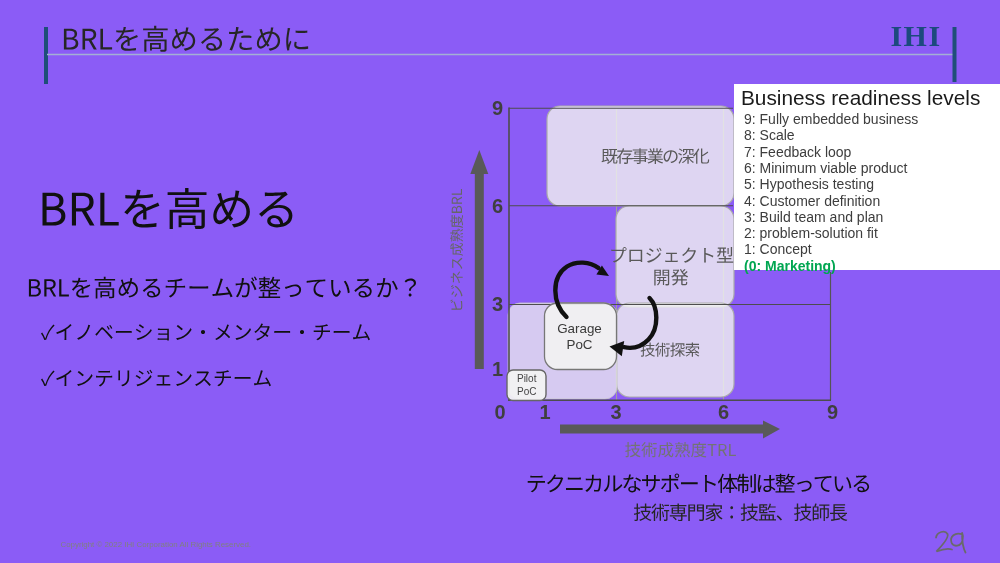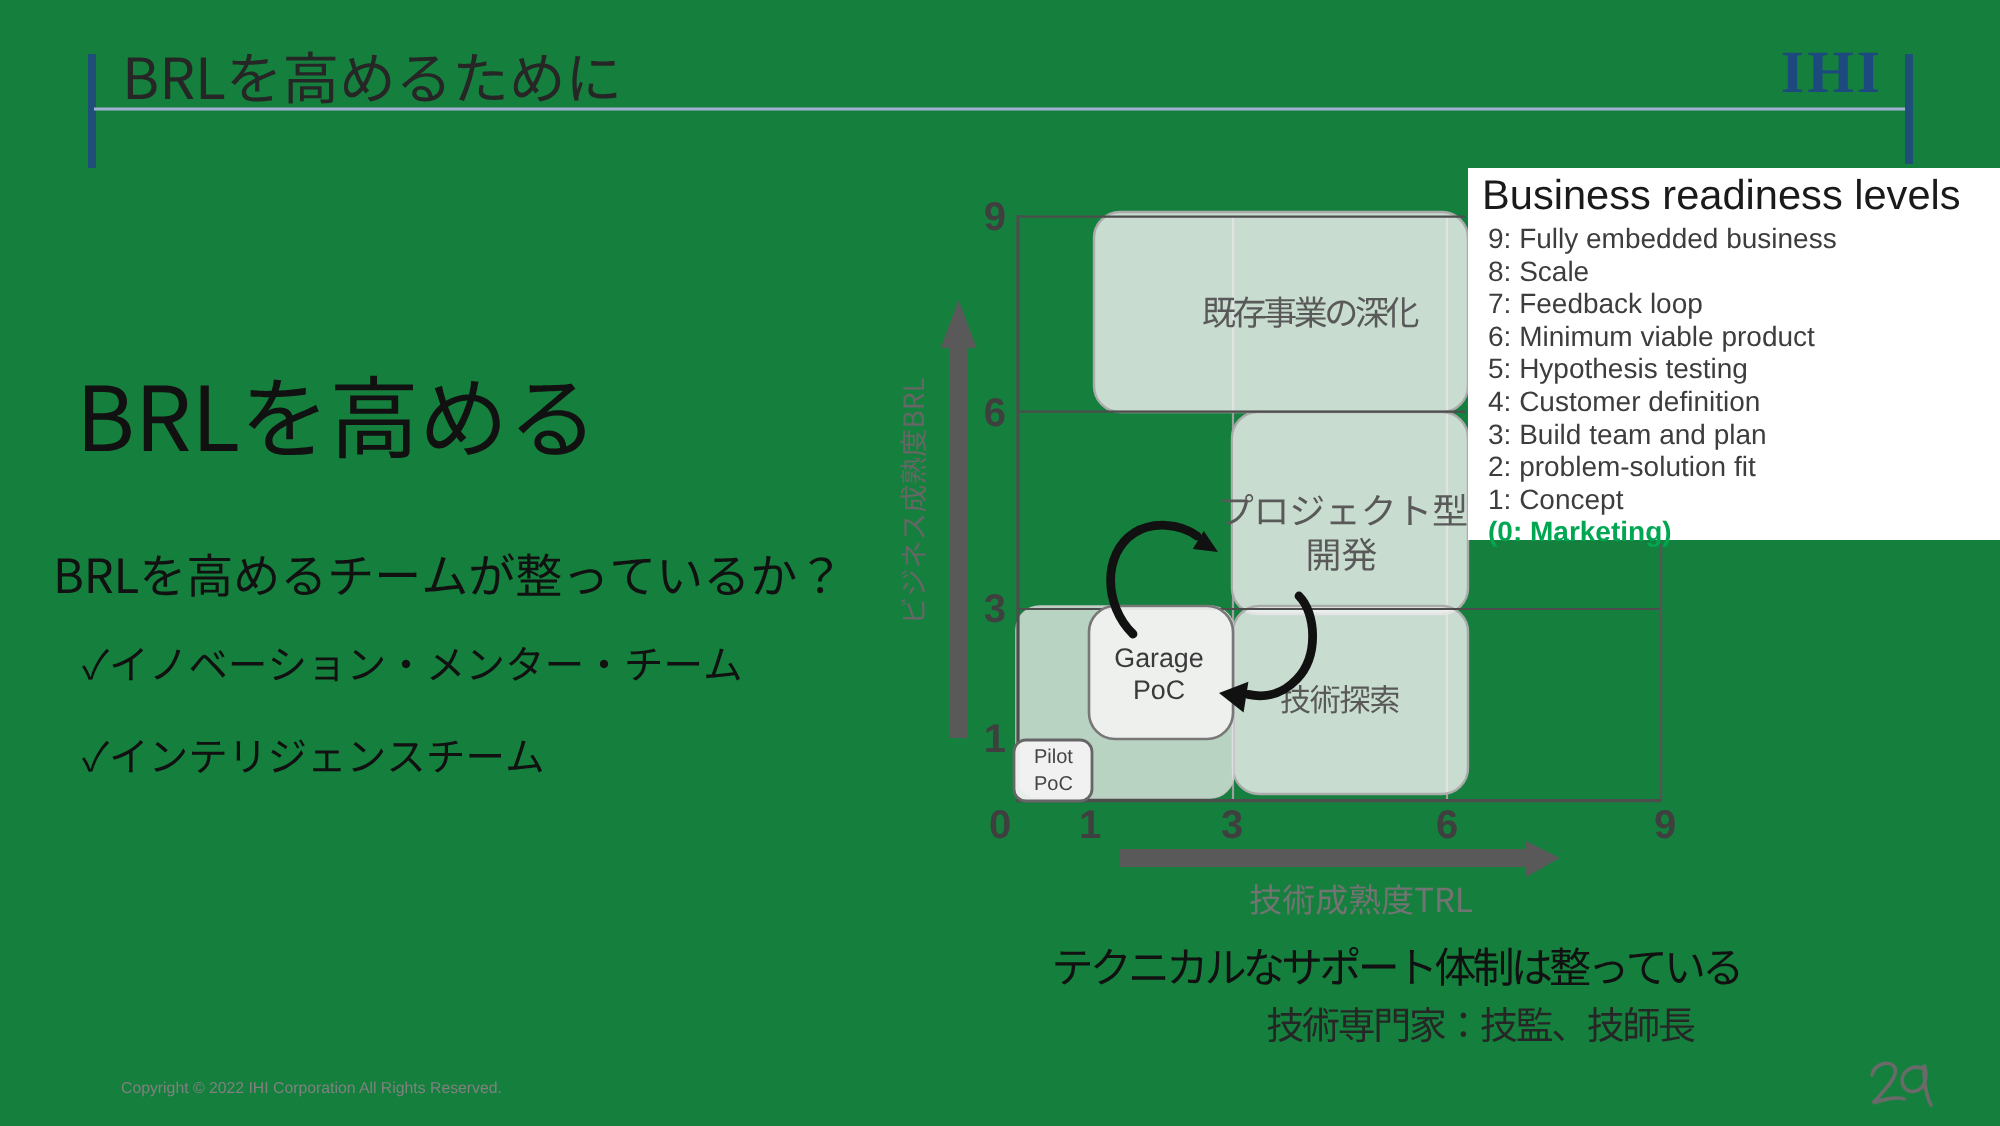--- a/index.html
+++ b/index.html
@@ -1,15 +1,15 @@
 <!DOCTYPE html>
 <html><head><meta charset="utf-8">
 <style>
 html,body{margin:0;padding:0;background:#fff;}
-#slide{position:relative;width:1000px;height:563px;background:#15803d;overflow:hidden;font-family:"Liberation Sans",sans-serif;}
+#slide{position:relative;width:1000px;height:563px;background:#8b5cf6;overflow:hidden;font-family:"Liberation Sans",sans-serif;}
 </style></head>
 <body>
 <div id="slide">
 <svg width="1000" height="563" viewBox="0 0 1000 563">
 
 <rect x="44" y="27" width="4" height="57" fill="#1f4e79"></rect>
 
 <path fill="#262626" d="M63.9 49.5H70.5C75.1 49.5 78.3 47.5 78.3 43.4C78.3 40.6 76.6 38.9 74.1 38.5V38.3C76.1 37.7 77.1 35.9 77.1 33.8C77.1 30.2 74.2 28.8 70 28.8H63.9ZM66.5 37.6V30.8H69.7C72.9 30.8 74.6 31.7 74.6 34.2C74.6 36.3 73.1 37.6 69.5 37.6ZM66.5 47.4V39.6H70.1C73.7 39.6 75.7 40.8 75.7 43.3C75.7 46.1 73.7 47.4 70.1 47.4Z M85.1 38.6V30.9H88.5C91.8 30.9 93.6 31.8 93.6 34.6C93.6 37.3 91.8 38.6 88.5 38.6ZM93.8 49.5H96.8L91.5 40.4C94.3 39.7 96.2 37.8 96.2 34.6C96.2 30.3 93.1 28.8 88.9 28.8H82.5V49.5H85.1V40.7H88.8Z M100.4 49.5H112.1V47.3H103V28.8H100.4Z M137.9 37 137 34.9C136.2 35.3 135.5 35.6 134.6 36C133.2 36.7 131.4 37.4 129.5 38.3C129.1 36.7 127.6 35.7 125.7 35.7C124.5 35.7 122.9 36.1 121.8 36.8C122.8 35.5 123.7 33.9 124.3 32.4C127.4 32.3 130.9 32.1 133.7 31.6L133.8 29.5C131.1 30 128 30.3 125.1 30.4C125.6 29.1 125.8 28 125.9 27.1L123.6 26.9C123.6 28 123.3 29.2 122.9 30.5L121.1 30.5C119.8 30.5 117.8 30.4 116.3 30.2V32.3C117.8 32.4 119.7 32.5 120.9 32.5H122.2C121.1 34.8 119.2 37.7 115.6 41.1L117.5 42.5C118.5 41.4 119.3 40.4 120.1 39.6C121.4 38.4 123.2 37.5 125 37.5C126.3 37.5 127.3 38.1 127.6 39.3C124.3 41 120.9 43.1 120.9 46.4C120.9 49.9 124.1 50.8 128.2 50.8C130.6 50.8 133.8 50.5 135.9 50.3L136 48C133.5 48.4 130.5 48.7 128.3 48.7C125.4 48.7 123.1 48.3 123.1 46.1C123.1 44.3 125 42.8 127.6 41.4C127.6 42.8 127.6 44.7 127.5 45.8H129.7L129.6 40.4C131.8 39.3 133.8 38.5 135.4 37.9C136.1 37.6 137.2 37.2 137.9 37Z M149.8 33.4H160.9V36.1H149.8ZM147.8 31.9V37.7H163V31.9ZM154.1 25.7V28.4H143.1V30.3H167.7V28.4H156.3V25.7ZM144.3 39.5V51.8H146.4V41.3H164.5V49.2C164.5 49.6 164.4 49.7 163.9 49.7C163.4 49.8 161.8 49.8 160 49.7C160.2 50.3 160.6 51.1 160.6 51.7C163 51.7 164.5 51.7 165.5 51.4C166.4 51 166.6 50.4 166.6 49.2V39.5ZM151.9 44.7H158.9V47.6H151.9ZM150 43.1V50.6H151.9V49.1H160.8V43.1Z M184.9 33.5C184 36.5 182.8 39.4 181.6 41.4L181 40.5C180.3 39.3 179.5 37.4 178.8 35.5C180.7 34.3 182.7 33.7 184.9 33.5ZM176.9 28.9 174.5 29.6C174.9 30.4 175.2 31.3 175.5 32.2L176.3 34.8C173.7 36.9 172 40.3 172 43.6C172 46.9 173.7 48.7 175.9 48.7C178 48.7 179.7 47.2 181.5 45.1C181.9 45.7 182.4 46.2 182.8 46.8L184.6 45.3C184 44.7 183.4 44 182.9 43.3C184.5 41 185.9 37.3 187 33.7C190.6 34.3 192.9 37.1 192.9 40.8C192.9 45.1 189.7 48.2 183.7 48.7L185.1 50.7C191.1 49.9 195.2 46.5 195.2 40.8C195.2 36 192.1 32.5 187.5 31.8L188 29.8C188.1 29.3 188.3 28.3 188.5 27.6L186 27.4C186 28 185.9 29 185.9 29.5C185.7 30.2 185.6 30.9 185.4 31.6C182.9 31.6 180.5 32.2 178.1 33.6L177.5 31.4C177.3 30.6 177 29.7 176.9 28.9ZM180.3 43.3C179 45 177.5 46.4 176.1 46.4C174.9 46.4 174 45.3 174 43.4C174 41.2 175.2 38.6 177.1 36.8C177.9 39 178.8 41 179.6 42.3Z M214.2 48.6C213.5 48.7 212.8 48.7 212 48.7C209.7 48.7 208.2 47.9 208.2 46.5C208.2 45.5 209.2 44.7 210.5 44.7C212.6 44.7 214 46.3 214.2 48.6ZM204.6 28.6 204.7 31C205.2 30.9 205.9 30.9 206.5 30.8C208 30.7 213.7 30.5 215.2 30.4C213.7 31.7 210.2 34.7 208.6 36C207 37.4 203.3 40.4 201 42.3L202.6 44C206.2 40.3 208.7 38.3 213.5 38.3C217.1 38.3 219.8 40.4 219.8 43.2C219.8 45.5 218.5 47.2 216.3 48C215.9 45.3 214 43 210.5 43C207.8 43 206.1 44.7 206.1 46.7C206.1 49 208.5 50.7 212.3 50.7C218.3 50.7 222.1 47.8 222.1 43.2C222.1 39.4 218.7 36.6 214 36.6C212.7 36.6 211.4 36.7 210.1 37.2C212.3 35.3 216.1 32 217.5 31C218 30.5 218.6 30.2 219.1 29.8L217.8 28.2C217.5 28.2 217.1 28.3 216.3 28.4C214.8 28.5 208 28.8 206.6 28.8C206 28.8 205.2 28.7 204.6 28.6Z M241.3 35.9V38C243.1 37.8 244.8 37.7 246.6 37.7C248.2 37.7 249.9 37.8 251.3 38L251.4 35.9C249.9 35.7 248.2 35.6 246.5 35.6C244.7 35.6 242.8 35.7 241.3 35.9ZM241.9 42.7 239.8 42.5C239.6 43.7 239.4 44.8 239.4 45.9C239.4 48.7 241.8 50 246.3 50C248.3 50 250.2 49.9 251.7 49.6L251.8 47.3C250.1 47.7 248.1 47.9 246.3 47.9C242.3 47.9 241.5 46.6 241.5 45.3C241.5 44.5 241.7 43.7 241.9 42.7ZM232.4 32C231.4 32 230.3 31.9 229 31.8L229.1 34C230.1 34 231.1 34.1 232.4 34.1C233.1 34.1 234 34 235 34C234.7 35 234.5 36.1 234.2 37C233.2 41 231.2 46.8 229.5 49.7L232 50.5C233.4 47.4 235.4 41.6 236.4 37.6C236.7 36.3 237 35 237.3 33.8C239.3 33.5 241.3 33.2 243.2 32.8V30.6C241.4 31 239.6 31.4 237.7 31.6L238.2 29.5C238.3 28.9 238.5 27.9 238.7 27.2L236 27C236 27.6 236 28.6 235.9 29.4C235.8 29.9 235.6 30.8 235.4 31.8C234.3 31.9 233.3 32 232.4 32Z M269.8 33.5C268.9 36.5 267.7 39.4 266.5 41.4L265.9 40.5C265.2 39.3 264.4 37.4 263.7 35.5C265.6 34.3 267.6 33.7 269.8 33.5ZM261.8 28.9 259.4 29.6C259.8 30.4 260.1 31.3 260.4 32.2L261.2 34.8C258.6 36.9 256.9 40.3 256.9 43.6C256.9 46.9 258.6 48.7 260.8 48.7C262.9 48.7 264.6 47.2 266.4 45.1C266.8 45.7 267.3 46.2 267.7 46.8L269.5 45.3C268.9 44.7 268.3 44 267.8 43.3C269.4 41 270.8 37.3 271.9 33.7C275.5 34.3 277.8 37.1 277.8 40.8C277.8 45.1 274.6 48.2 268.6 48.7L270 50.7C276 49.9 280.1 46.5 280.1 40.8C280.1 36 277 32.5 272.4 31.8L272.9 29.8C273 29.3 273.2 28.3 273.4 27.6L270.9 27.4C270.9 28 270.8 29 270.8 29.5C270.6 30.2 270.5 30.9 270.3 31.6C267.8 31.6 265.4 32.2 263 33.6L262.4 31.4C262.2 30.6 261.9 29.7 261.8 28.9ZM265.2 43.3C263.9 45 262.4 46.4 261 46.4C259.8 46.4 258.9 45.3 258.9 43.4C258.9 41.2 260.1 38.6 262 36.8C262.8 39 263.7 41 264.5 42.3Z M295.6 30.4V32.7C298.7 33 304.2 33 307.3 32.7V30.4C304.4 30.8 298.7 30.9 295.6 30.4ZM296.7 41.9 294.7 41.7C294.4 43.1 294.2 44.1 294.2 45.1C294.2 47.7 296.3 49.3 301.1 49.3C304 49.3 306.4 49 308.2 48.7L308.1 46.3C305.8 46.8 303.6 47.1 301.1 47.1C297.2 47.1 296.3 45.8 296.3 44.5C296.3 43.8 296.5 43 296.7 41.9ZM290.2 28.2 287.7 28C287.7 28.6 287.6 29.4 287.5 30C287.2 32.4 286.2 37.2 286.2 41.3C286.2 45.2 286.7 48.4 287.3 50.4L289.3 50.3C289.3 50 289.3 49.6 289.2 49.3C289.2 49 289.3 48.5 289.4 48C289.6 46.7 290.7 43.7 291.4 41.7L290.2 40.8C289.7 41.9 289 43.6 288.6 44.9C288.4 43.5 288.3 42.3 288.3 41C288.3 37.8 289.2 32.7 289.7 30.1C289.8 29.6 290.1 28.7 290.2 28.2Z"></path>
 
 <line x1="47" y1="54.5" x2="954" y2="54.5" stroke="#a3b0d4" stroke-width="1.6"></line>

